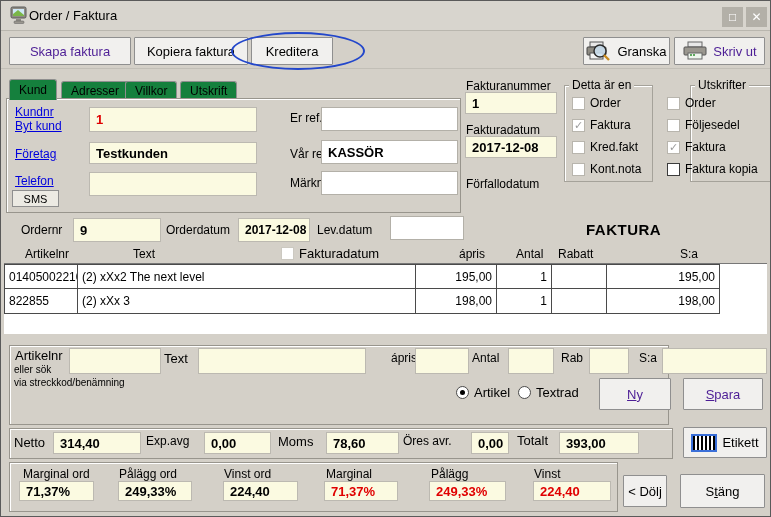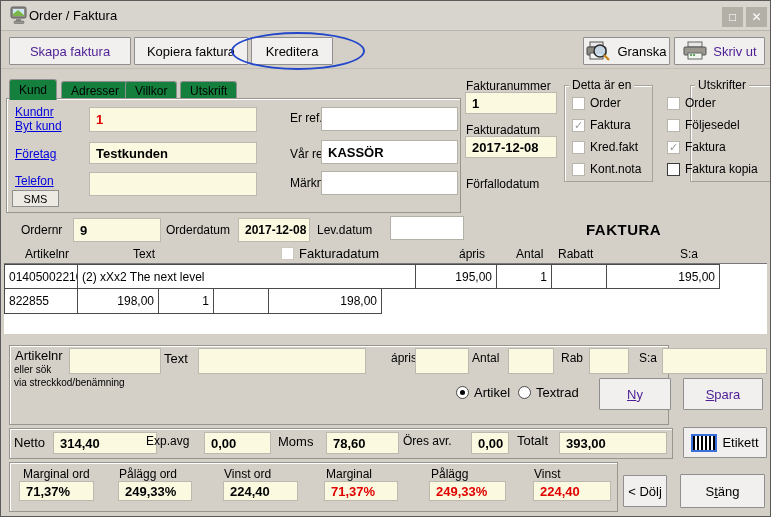--- a/index.html
+++ b/index.html
@@ -201,20 +201,21 @@
     <div class="grid-row">
       <div class="grid-cell c0">01405002210300</div>
       <div class="grid-cell c1">(2) xXx2 The next level</div>
       <div class="grid-cell c2 num">195,00</div>
       <div class="grid-cell c3 num">1</div>
       <div class="grid-cell c4 num"></div>
       <div class="grid-cell c5 num">195,00</div>
     </div>
     <div class="grid-row">
       <div class="grid-cell c0">822855</div>
+      <div class="grid-cell c1">(2) xXx 3</div>
       <div class="grid-cell c2 num">198,00</div>
       <div class="grid-cell c3 num">1</div>
       <div class="grid-cell c4 num"></div>
       <div class="grid-cell c5 num">198,00</div>
     </div>
   </div>
 
   <div class="panel" style="left:8px;top:344px;width:660px;height:80px"></div>
   <span class="lbl" style="left:14px;top:347px;font-size:13px">Artikelnr</span>
   <span class="lbl small" style="left:13px;top:363px">eller sök</span>
@@ -240,29 +241,29 @@
     </div>
   <div class="btn disabled" style="left:598px;top:377px;width:72px;height:32px">
       <span><span></span><span class="u">N</span><span>y</span></span>
     </div>
   <div class="btn disabled" style="left:682px;top:377px;width:80px;height:32px">
       <span><span></span><span class="u">S</span><span>para</span></span>
     </div>
 
   <div class="panel" style="left:8px;top:427px;width:664px;height:31px"></div>
   <span class="lbl" style="left:13px;top:434px;font-size:13px">Netto</span>
-  <div class="field" style="left:52px;top:431px;width:104px;height:22px">314,40</div>
+  <div class="field" style="left:52px;top:431px;width:88px;height:22px">314,40</div>
   <span class="lbl" style="left:145px;top:433px">Exp.avg</span>
   <div class="field" style="left:203px;top:431px;width:67px;height:22px">0,00</div>
   <span class="lbl" style="left:277px;top:433px;font-size:13px">Moms</span>
   <div class="field" style="left:325px;top:431px;width:73px;height:22px">78,60</div>
   <span class="lbl" style="left:402px;top:433px">Öres avr.</span>
   <div class="field" style="left:470px;top:431px;width:38px;height:22px">0,00</div>
   <span class="lbl" style="left:516px;top:432px;font-size:13px">Totalt</span>
-  <div class="field" style="left:558px;top:431px;width:108px;height:22px">393,00</div>
+  <div class="field" style="left:558px;top:431px;width:80px;height:22px">393,00</div>
   <div class="btn" style="left:682px;top:426px;width:84px;height:31px">
     <span class="barcode-icon"></span>
     <span>Etikett</span>
   </div>
 
   <div class="panel" style="left:8px;top:461px;width:609px;height:50px"></div>
   <span class="lbl" style="left:22px;top:466px">Marginal ord</span>
   <div class="field" style="left:18px;top:480px;width:75px;height:20px">71,37%</div>
   <span class="lbl" style="left:118px;top:466px">Pålägg ord</span>
   <div class="field" style="left:117px;top:480px;width:74px;height:20px">249,33%</div>

